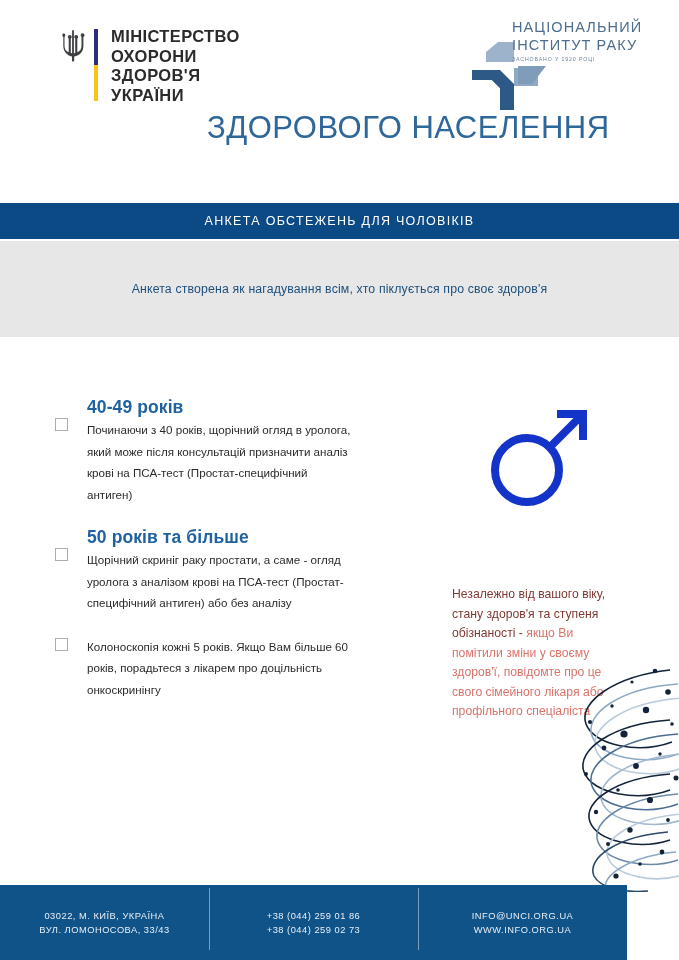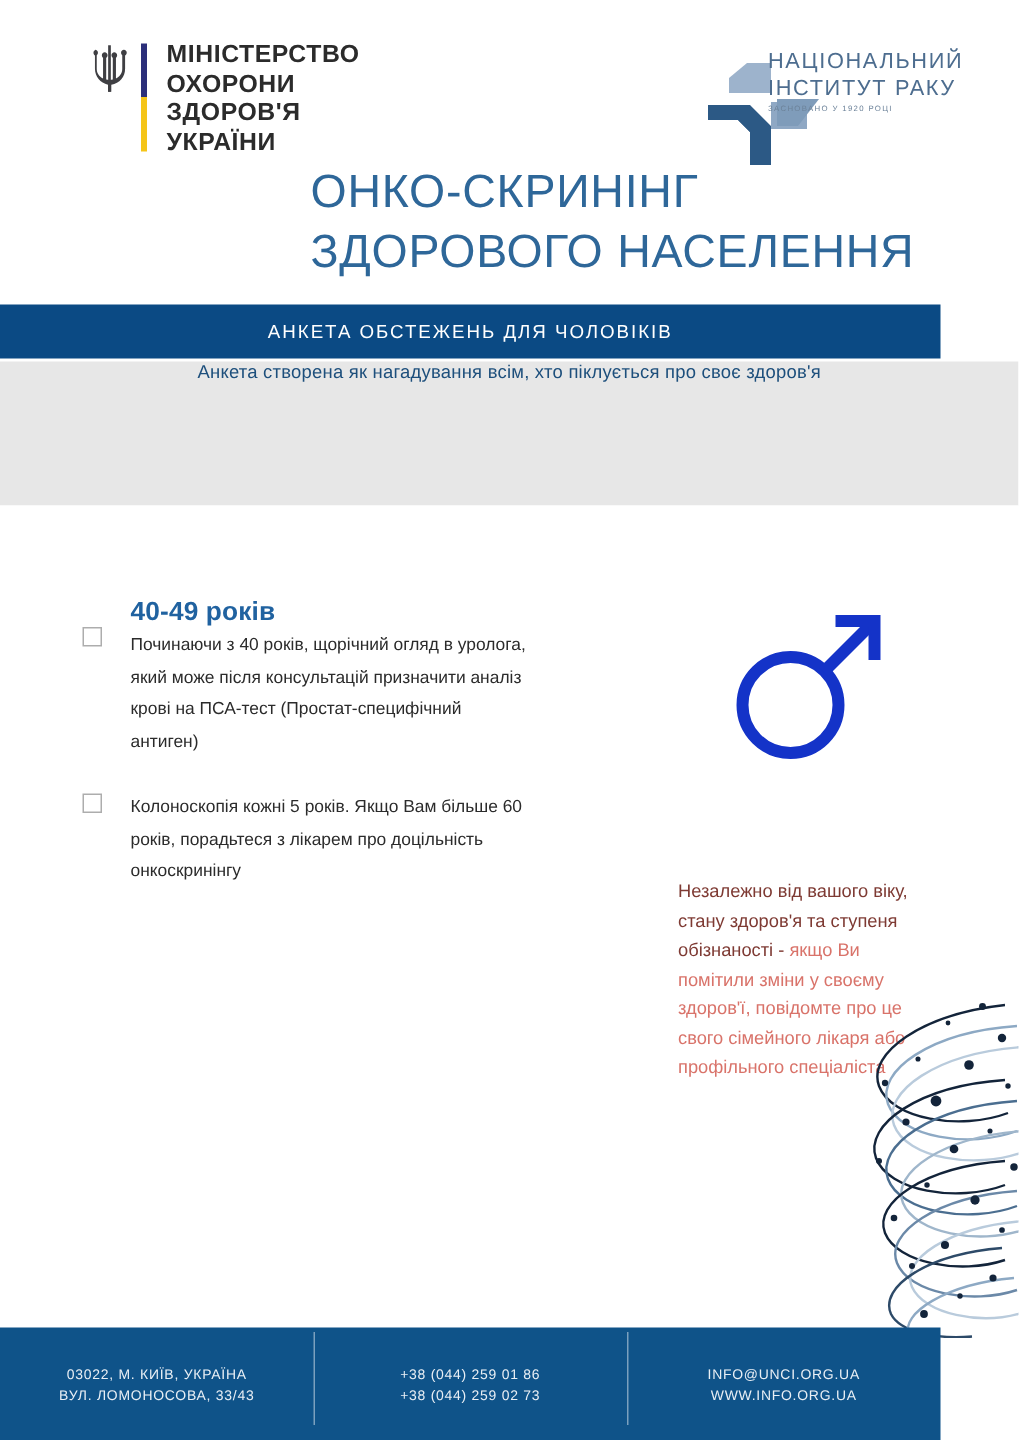--- a/index.html
+++ b/index.html
@@ -28,51 +28,51 @@
     background: linear-gradient(to bottom, #2b2f7a 0 50%, #f5c518 50% 100%);
   }
   .moh-text {
     font-family: "Liberation Sans", sans-serif;
     font-size: 16.5px; font-weight: bold; letter-spacing: 0.4px;
     line-height: 19.5px; color: #2b2b2b;
   }
 
   .nci-logo { position: absolute; left: 470px; top: 18px; width: 170px; height: 100px; }
   .nci-mark { position: absolute; left: 0; top: 22px; }
-  .nci-text { position: absolute; left: 42px; top: 0px; margin-top: 14px; }
+  .nci-text { position: absolute; left: 42px; top: 0px; }
   .nci-line {
     font-size: 14.5px; letter-spacing: 1.1px; color: #4d6d8f;
     line-height: 18px; font-weight: normal;
   }
   .nci-sub {
     font-size: 5.2px; letter-spacing: 0.9px; color: #6c8299;
     margin-top: 2px; white-space: nowrap;
   }
 
   .main-title {
     position: absolute; left: 207px; top: 108px;
     font-size: 31px; line-height: 40px; letter-spacing: 0.5px;
     color: #2e6799; font-weight: normal; white-space: nowrap;
   }
 
   
   .banner {
-    position: absolute; left: 0; top: 203px; width: 627px; height: 36px;
+    position: absolute; left: 0; top: 203px; width: 679px; height: 36px;
     background: #0b4a84;
     display: flex; align-items: center; justify-content: center;
   }
   .banner-text {
     color: #ffffff; font-size: 12.5px; letter-spacing: 1.3px;
   }
 
   
   .subband {
     position: absolute; left: 0; top: 241px; width: 679px; height: 96px;
     background: #e7e7e7;
-    display: flex; justify-content: center;
+    display: flex; align-items: center; justify-content: center;
   }
   .subband-text {
     color: #1d4f7c; font-size: 12.3px; letter-spacing: 0.15px;
   }
 
   
   .content { position: absolute; left: 0; top: 337px; width: 679px; height: 548px; background:#fff; }
 
   .checklist { position: absolute; left: 52px; top: 60px; width: 300px; }
   .group { position: relative; margin-bottom: 22px; }
@@ -148,21 +148,20 @@
       <path d="M48 26 L76 26 L62 44 L48 44 Z" fill="#7f9cba"></path>
     </svg>
     <div class="nci-text">
       <div class="nci-line">НАЦІОНАЛЬНИЙ</div>
       <div class="nci-line">ІНСТИТУТ РАКУ</div>
       <div class="nci-sub">ЗАСНОВАНО У 1920 РОЦІ</div>
     </div>
   </div>
 
   <div class="main-title">
-    <div>ОНКО-СКРИНІНГ</div>
     <div>ЗДОРОВОГО НАСЕЛЕННЯ</div>
   </div>
 </div>
 
 <div class="banner">
   <div class="banner-text">АНКЕТА ОБСТЕЖЕНЬ ДЛЯ ЧОЛОВІКІВ</div>
 </div>
 
 <div class="subband">
   <div class="subband-text">Анкета створена як нагадування всім, хто піклується про своє здоров'я</div>
@@ -171,20 +170,25 @@
 <div class="content">
 
   <div class="checklist">
 
     <div class="group">
       <div class="cb"></div>
       <div class="group-head">40-49 років</div>
       <div class="group-body">Починаючи з 40 років, щорічний огляд в уролога, який може після консультацій призначити аналіз крові на ПСА-тест (Простат-специфічний антиген)</div>
     </div>
 
+    <div class="group">
+      <div class="cb"></div>
+      <div class="group-head">50 років та більше</div>
+      <div class="group-body">Щорічний скриніг раку простати, а саме - огляд уролога з аналізом крові на ПСА-тест (Простат-специфічний антиген) або без аналізу</div>
+    </div>
 
     <div class="group no-head">
       <div class="cb"></div>
       <div class="group-body">Колоноскопія кожні 5 років. Якщо Вам більше 60 років, порадьтеся з лікарем про доцільність онкоскринінгу</div>
     </div>
 
   </div>
 
   <svg class="male-symbol" width="105" height="105" viewBox="0 0 105 105">
     <g stroke="#1433c8" stroke-width="8" fill="none">

